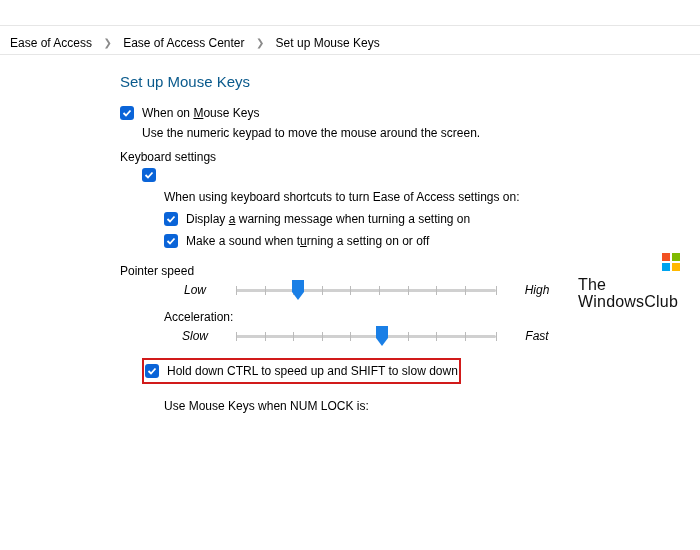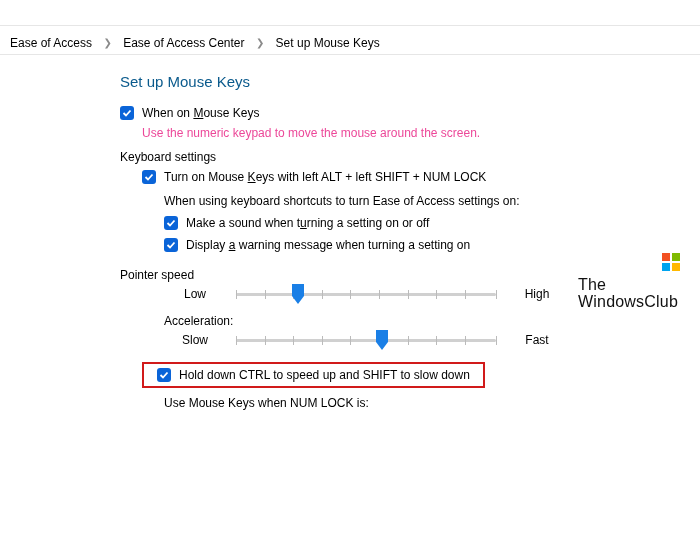--- a/index.html
+++ b/index.html
@@ -51,30 +51,31 @@
     width: 14px; height: 14px;
     border-radius: 3px;
     background: #0a64d8;
     margin-right: 8px;
     display: inline-flex;
     align-items: center; justify-content: center;
     flex: 0 0 14px;
   }
   .chk svg { width: 10px; height: 10px; }
   .underline { text-decoration: underline; }
-  .desc { margin: 2px 0 10px 22px; color: #ec4899; }
+  .desc { margin: 2px 0 10px 22px; color: #000000; }
   .section-label { margin: 8px 0 4px 0; }
   .indent1 { margin-left: 22px; }
   .indent2 { margin-left: 44px; }
   .slider-area { margin-left: 44px; margin-top: 2px; }
   .slider-label { margin-bottom: 4px; }
   .slider-row {
     display: flex;
     align-items: center;
     margin: 2px 0 12px 0;
+    font-style: italic;
   }
   .slider-row .end {
     width: 62px;
     text-align: center;
   }
   .track {
     position: relative;
     flex: 0 0 260px;
     height: 16px;
     margin: 0 10px;
@@ -93,21 +94,21 @@
   }
   .thumb {
     position: absolute;
     top: -2px;
     width: 16px; height: 20px;
     transform: translateX(-50%);
   }
   .thumb svg { width: 16px; height: 20px; }
   .redbox {
     border: 2px solid #d11a1a;
-    padding: 4px 13px;
+    padding: 4px 1px;
     display: inline-flex;
     align-items: center;
     margin: 2px 0 4px 22px;
   }
   .watermark {
     position: absolute;
     right: 22px;
     top: 277px;
     text-align: left;
     line-height: 1.05;
@@ -166,46 +167,43 @@
   <div class="desc">Use the numeric keypad to move the mouse around the screen.</div>
 
   <div class="section-label">Keyboard settings</div>
 
   <div class="row indent1">
     <span class="chk">
       <svg viewBox="0 0 10 10">
           <polyline points="1.5,5 4,7.5 8.5,2.5" fill="none" stroke="#fff" stroke-width="1.8"></polyline>
         </svg>
     </span>
+  </div>
+
+  <div class="indent2" style="margin-top:8px;margin-bottom:6px">When using keyboard shortcuts to turn Ease of Access settings on:</div>
+
+  <div class="row indent2">
+    <span class="chk">
+      <svg viewBox="0 0 10 10">
+          <polyline points="1.5,5 4,7.5 8.5,2.5" fill="none" stroke="#fff" stroke-width="1.8"></polyline>
+        </svg>
+    </span>
     <span>
-      <span>Turn on Mouse </span><span class="underline">K</span><span>eys with left ALT + left SHIFT + NUM LOCK</span>
-    </span>
-  </div>
-
-  <div class="indent2" style="margin-top:8px;margin-bottom:6px">When using keyboard shortcuts to turn Ease of Access settings on:</div>
+      <span>Display </span><span class="underline">a</span><span> warning message when turning a setting on</span>
+    </span>
+  </div>
 
   <div class="row indent2">
     <span class="chk">
       <svg viewBox="0 0 10 10">
           <polyline points="1.5,5 4,7.5 8.5,2.5" fill="none" stroke="#fff" stroke-width="1.8"></polyline>
         </svg>
     </span>
     <span>
       <span>Make a sound when t</span><span class="underline">u</span><span>rning a setting on or off</span>
-    </span>
-  </div>
-
-  <div class="row indent2">
-    <span class="chk">
-      <svg viewBox="0 0 10 10">
-          <polyline points="1.5,5 4,7.5 8.5,2.5" fill="none" stroke="#fff" stroke-width="1.8"></polyline>
-        </svg>
-    </span>
-    <span>
-      <span>Display </span><span class="underline">a</span><span> warning message when turning a setting on</span>
     </span>
   </div>
 
   <div class="section-label" style="margin-top:14px">Pointer speed</div>
 
   <div class="slider-area">
     <div class="slider-row">
       <span class="end">Low</span>
       <div class="track">
         <div class="bar"></div>
@@ -255,21 +253,21 @@
 
   <div class="redbox">
     <span class="chk">
       <svg viewBox="0 0 10 10">
           <polyline points="1.5,5 4,7.5 8.5,2.5" fill="none" stroke="#fff" stroke-width="1.8"></polyline>
         </svg>
     </span>
     <span>Hold down CTRL to speed up and SHIFT to slow down</span>
   </div>
 
-  <div class="indent2" style="margin-top:4px">Use Mouse Keys when NUM LOCK is:</div>
+  <div class="indent2" style="margin-top:11px">Use Mouse Keys when NUM LOCK is:</div>
 
 </div>
 
 <div class="watermark">
   <div class="logo">
     <span class="a"></span>
       <span class="b"></span>
       <span class="c"></span>
       <span class="d"></span>
   </div>

